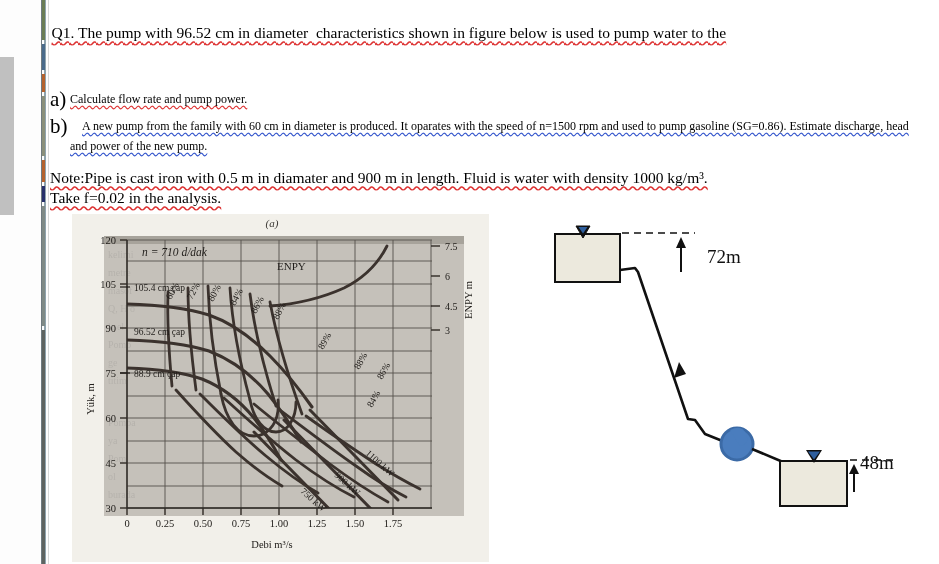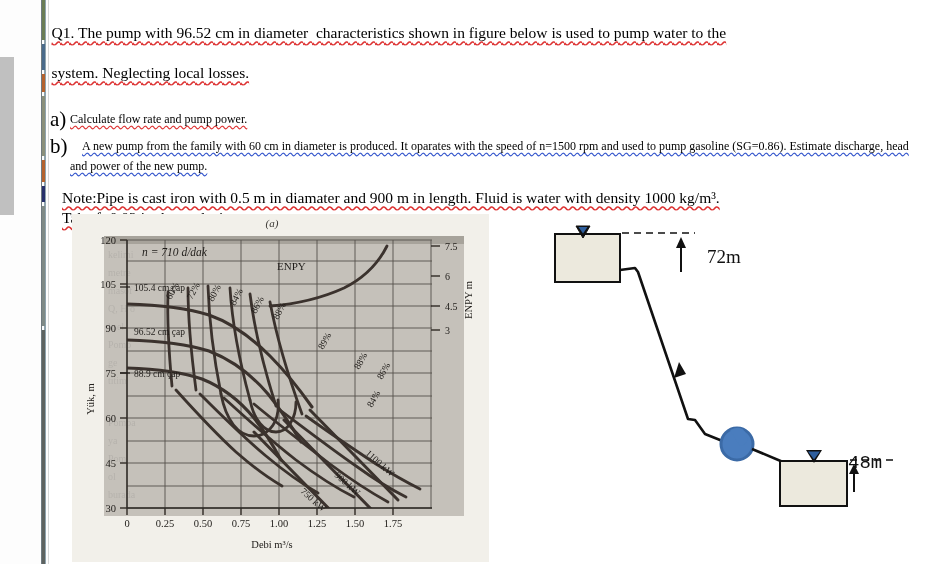--- a/index.html
+++ b/index.html
@@ -52,41 +52,41 @@
     text-underline-offset:2px;
     margin-left:12px;
   }
   #q-head{margin:0;}
   .ab-row{display:flex;align-items:flex-start;margin-top:6px;}
   .ab-letter{
     font-size:21px;line-height:21px;width:34px;flex:0 0 34px;
     padding-left:14px;box-sizing:border-box;
   }
   .ab-body{flex:1 1 auto;font-size:12px;line-height:20px;}
-  #note{margin-top:12px;margin-left:26px;font-size:15.5px;line-height:20px;}
+  #note{margin-top:12px;margin-left:14px;font-size:15.5px;line-height:20px;}
 
   
   #chart-scan{
     position:absolute;left:72px;top:214px;width:417px;height:348px;
     background:#f3f1ec;
     overflow:hidden;
   }
   #chart-svg{position:absolute;left:0;top:0;}
 
   
   #system-sketch{
     position:absolute;left:540px;top:214px;width:399px;height:300px;
   }
   #sketch-svg{position:absolute;left:0;top:0;}
   .dim-label{
     position:absolute;font-size:19px;color:#111;
     font-family:"Liberation Serif", serif;
   }
   #label-72{left:167px;top:32px;}
-  #label-48{left:308px;top:238px;font-family:Liberation Mono, monospace;}
+  #label-48{left:320px;top:238px;}
 </style>
 </head>
 <body>
 
 <div id="left-gutter">
   <div id="left-scroll-thumb"></div>
   <div id="left-rule-a"></div>
   <div id="left-rule-b"></div>
   <div id="left-rule-c"></div>
   <div class="fleck" style="top:0px;height:40px;background:#6b7d55;"></div>
@@ -96,21 +96,20 @@
   <div class="fleck" style="top:160px;height:22px;background:#b4622e;"></div>
   <div class="fleck" style="top:186px;height:16px;background:#27306b;"></div>
   <div class="fleck" style="top:206px;height:120px;background:#7f8a86;"></div>
   <div class="fleck" style="top:330px;height:234px;background:#5e6360;"></div>
 </div>
 
 <div id="question">
 
   <div class="qline" id="q-head">
     <span><span class="squiggle">Q1. The pump with 96.52 cm in diameter  characteristics shown in figure below is used to pump water to the</span></span><br>
-    <span><span class="squiggle">system. Neglecting local losses.</span></span>
   </div>
 
   <div class="ab-row">
     <div class="ab-letter">a)</div>
     <div class="ab-body"><span class="squiggle">Calculate flow rate and pump power.</span></div>
   </div>
 
   <div class="ab-row">
     <div class="ab-letter">b)</div>
     <div class="ab-body"><span class="squiggle-b">A new  pump from the family with 60 cm in diameter is produced. It oparates with   the speed of n=1500 rpm and used to pump gasoline (SG=0.86). Estimate  discharge, head and power of the new pump.</span></div>

